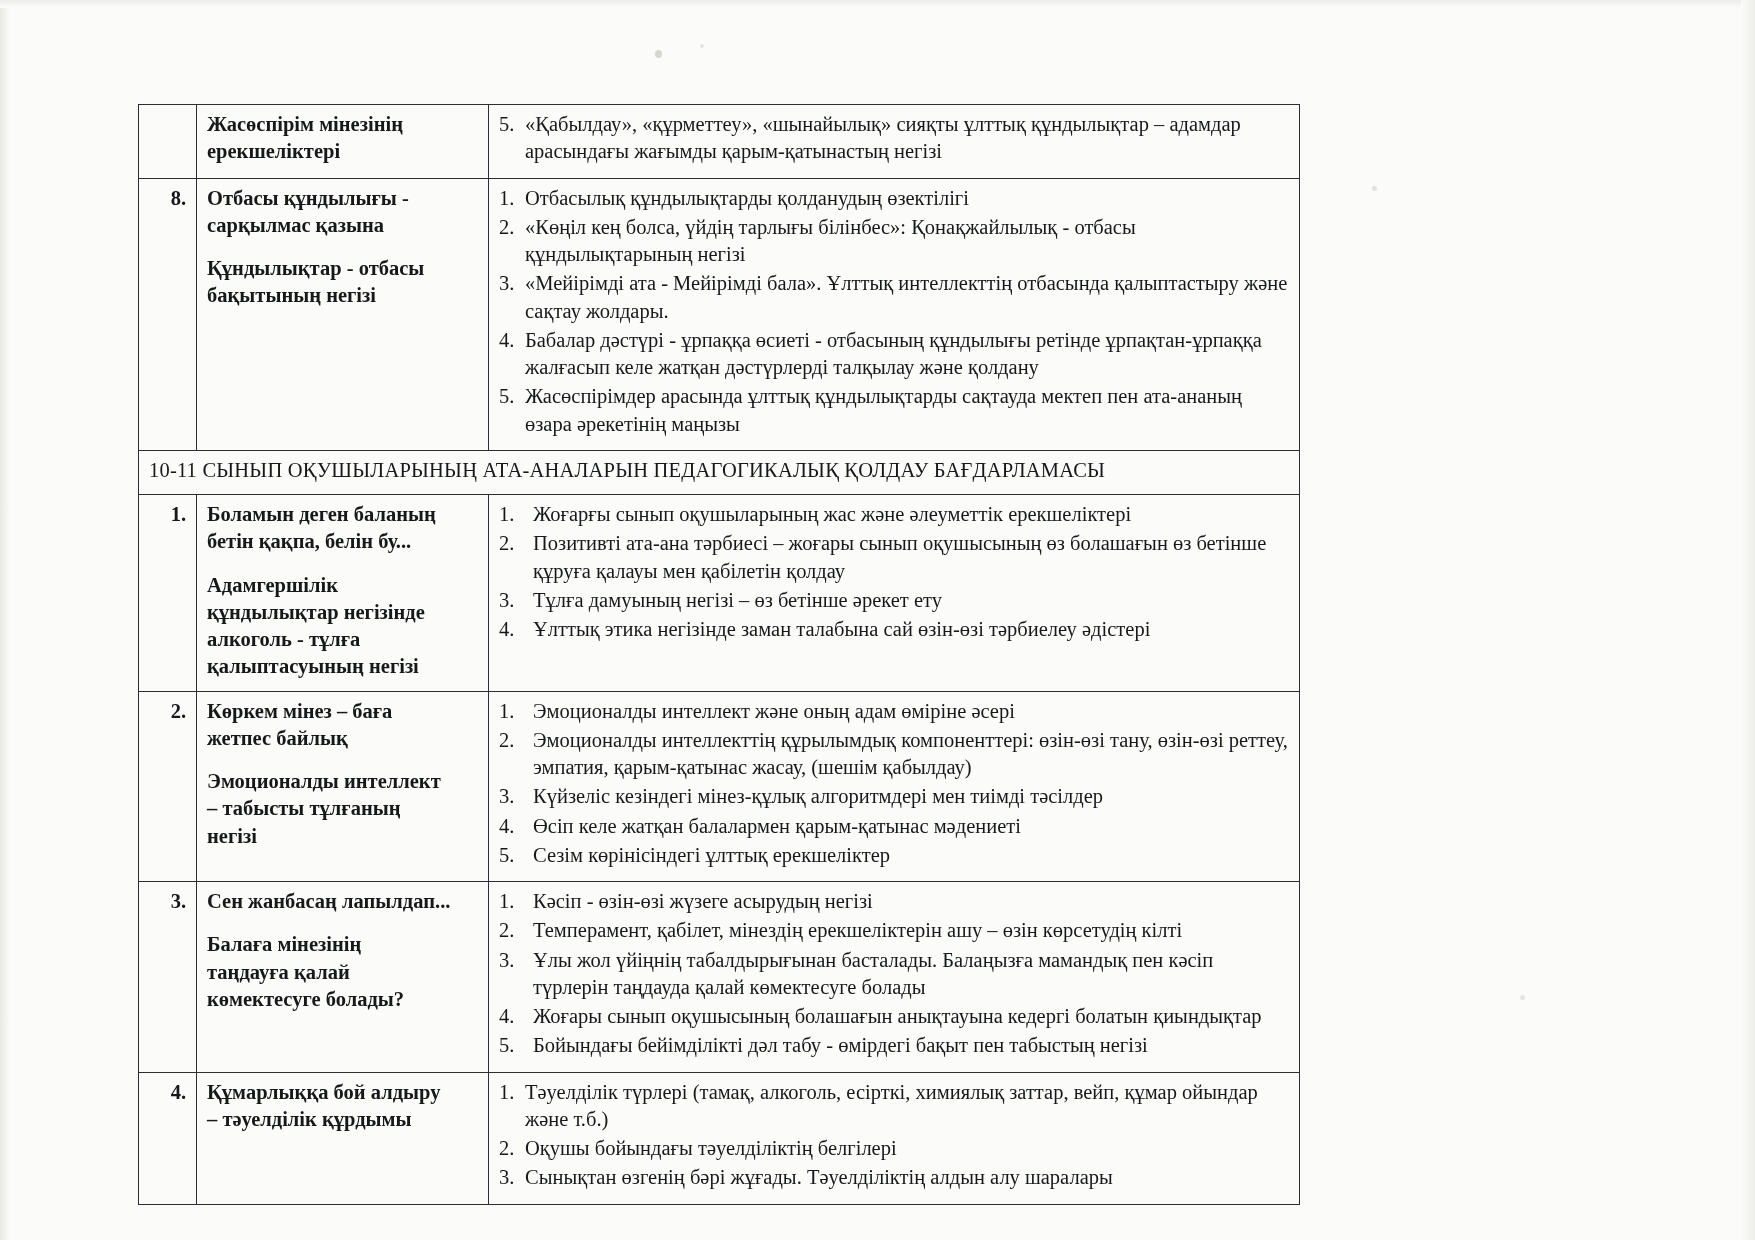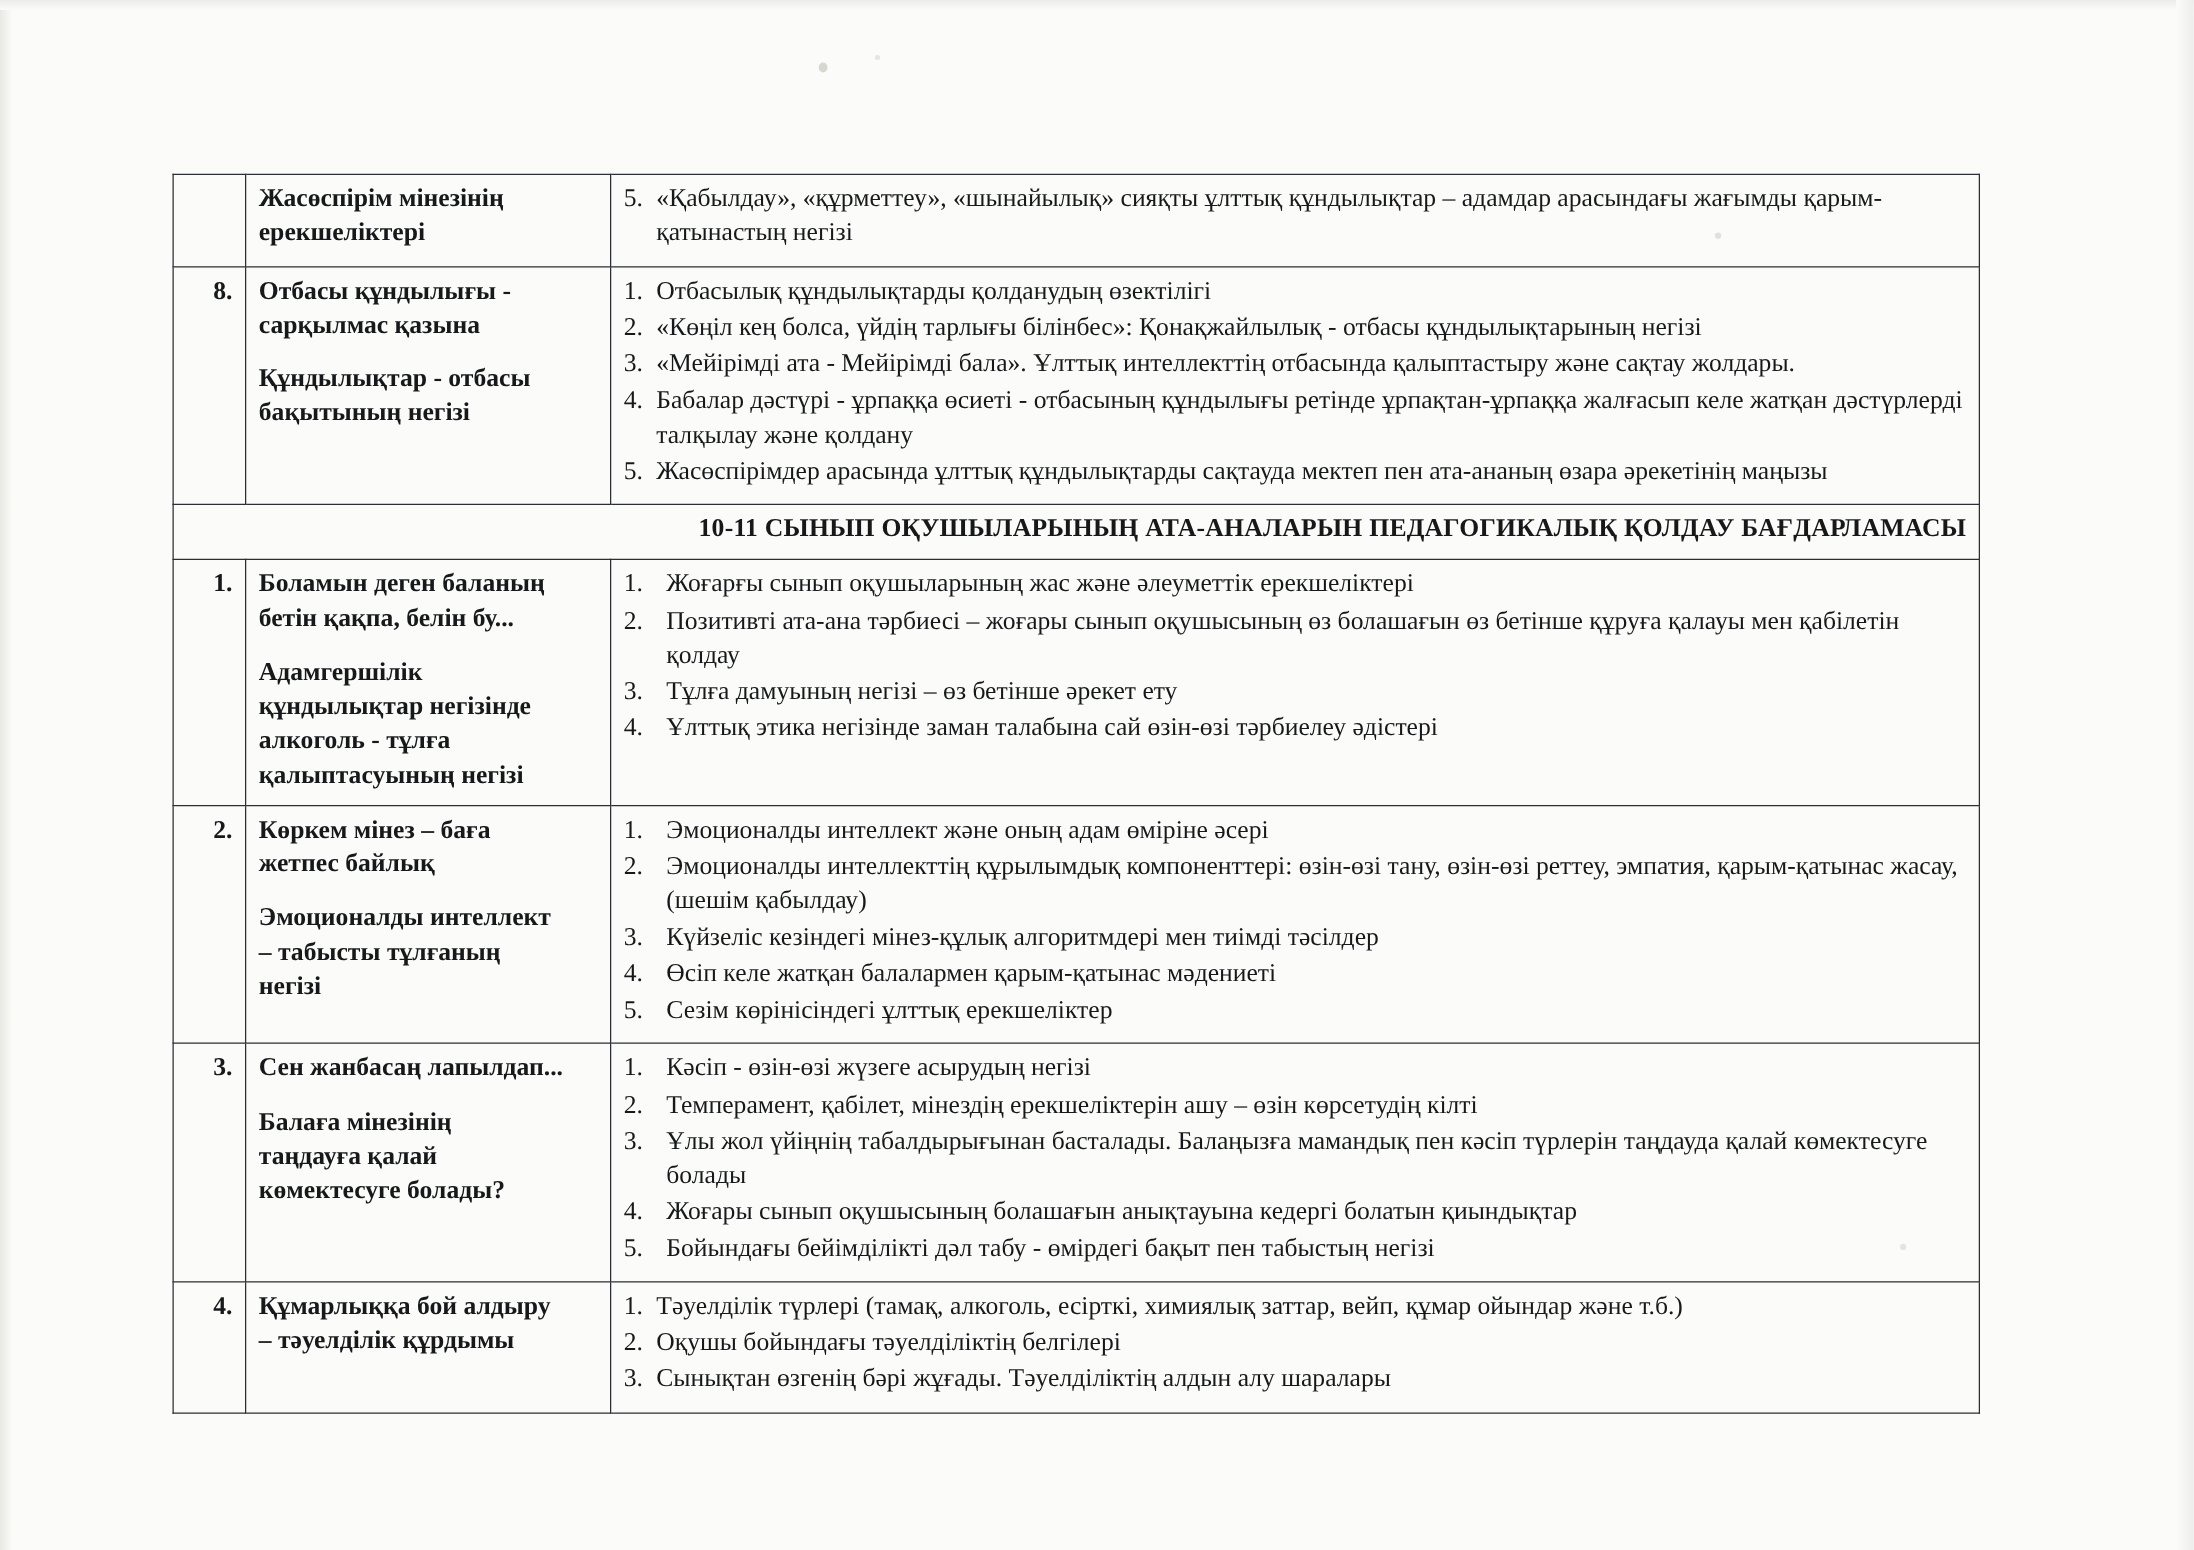--- a/index.html
+++ b/index.html
@@ -43,22 +43,21 @@
     position: absolute;
     background: #b9b9b2;
     border-radius: 50%;
     opacity: .55;
   }
 
   .doc {
     position: absolute;
     left: 138px;
     top: 104px;
-    width: 1446px;
-    margin-top: 35px;
+    width: 1162px;
   }
 
   table.tbl {
     width: 100%;
     border-collapse: collapse;
     table-layout: fixed;
   }
   table.tbl td {
     border: 1.6px solid #2b2f33;
     vertical-align: top;
@@ -83,22 +82,22 @@
   }
   td.theme .gap {
     display: block;
     height: 16px;
   }
   td.content {
     font-size: 20.5px;
     line-height: 1.36;
   }
   .banner-cell {
-    text-align: right;
-    font-weight: 700;
+    text-align: left;
+    font-weight: 400;
     font-size: 21.5px;
     letter-spacing: .2px;
     padding: 14px 10px 16px 10px;
   }
 
   ol.plain {
     margin: 0;
     padding: 0;
     list-style: none;
   }

